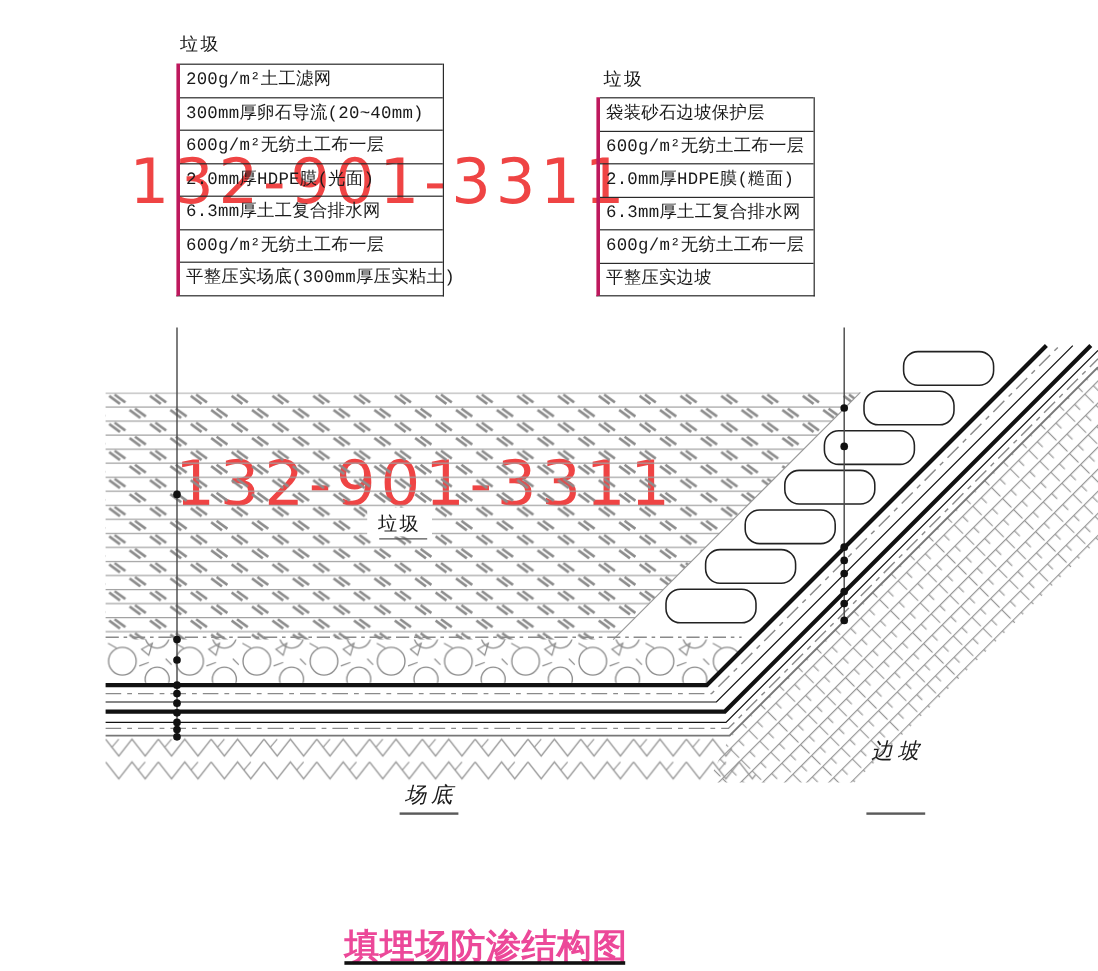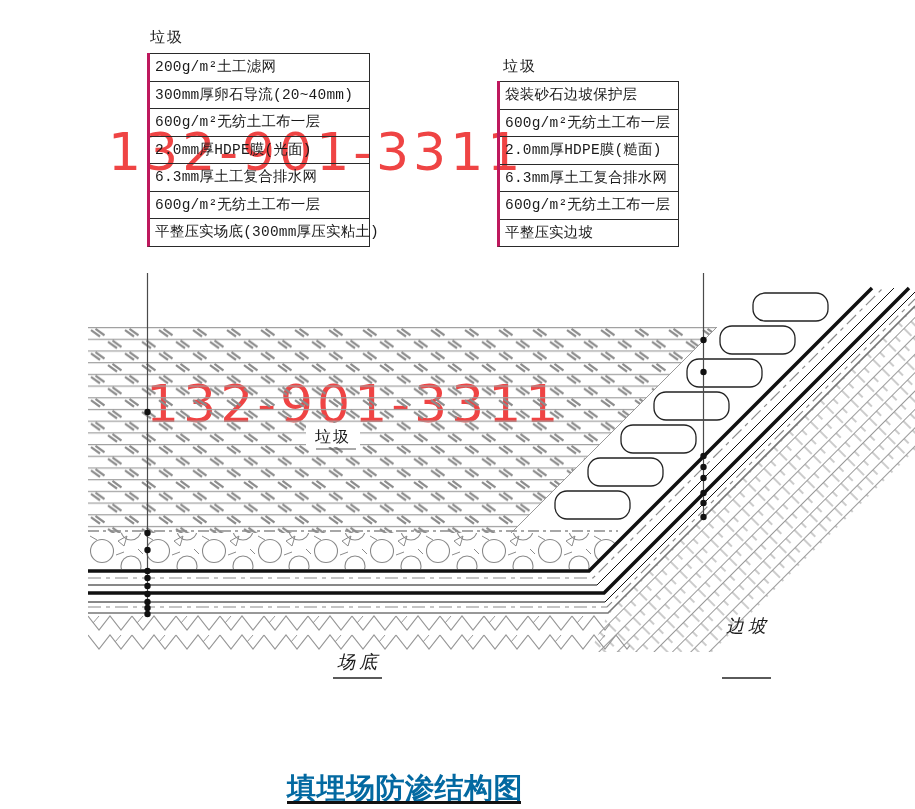--- a/index.html
+++ b/index.html
@@ -32,21 +32,21 @@
   .axis-label{
     position:absolute;z-index:2;font-size:18px;letter-spacing:4px;white-space:nowrap;font-style:italic;
   }
   #label-changdi{left:337px;top:650px;}
   #label-bianpo{left:726px;top:614px;}
   .axis-underline{position:absolute;z-index:2;height:2px;background:#5a5a5a;}
   #ul-changdi{left:333px;top:677px;width:49px;}
   #ul-bianpo{left:722px;top:677px;width:49px;}
   #main-title{
     position:absolute;z-index:2;left:287px;top:769px;font-size:29px;font-weight:bold;
-    letter-spacing:0.5px;white-space:nowrap;color:#0369a1;
+    letter-spacing:0.5px;white-space:nowrap;color:#ec4899;
   }
   #title-underline{position:absolute;z-index:2;left:287px;top:801px;width:234px;height:3px;background:#111;}
 </style>
 </head>
 <body>
 
 <div class="watermark" id="wm1">132-901-3311</div>
 <div class="watermark" id="wm2">132-901-3311</div>
 
 <svg class="drawing" width="915" height="809" viewBox="0 0 915 809">

